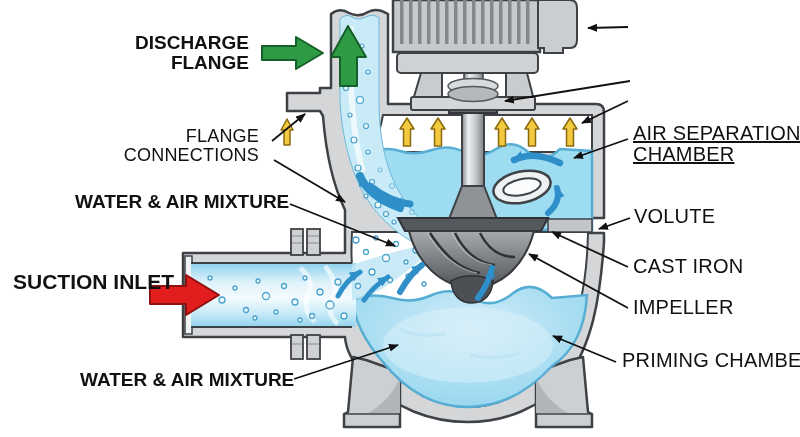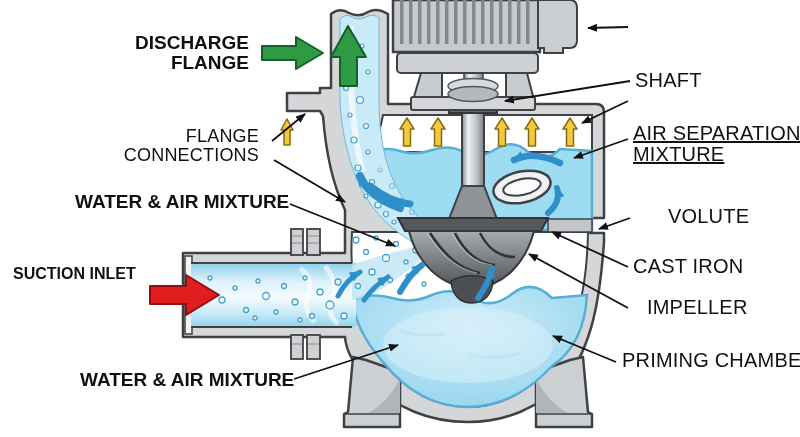--- a/index.html
+++ b/index.html
@@ -276,38 +276,35 @@
   <div>DISCHARGE</div>
   <div>FLANGE</div>
 </div>
 <div class="label reg right-align" style="right:533px;top:127px;font-size:18px;line-height:19px;">
   <div>FLANGE</div>
   <div>CONNECTIONS</div>
 </div>
 <div class="label bold" style="left:75px;top:192px;">
   <span>WATER &amp; AIR MIXTURE</span>
 </div>
-<div class="label bold" style="left:13px;top:264px;font-size:16px;">
+<div class="label bold" style="left:13px;top:272px;font-size:21px;">
   <span>SUCTION INLET</span>
 </div>
 <div class="label bold" style="left:80px;top:370px;">
   <span>WATER &amp; AIR MIXTURE</span>
 </div>
-<div class="label reg" style="left:635px;top:70px;">
-  <span>SHAFT</span>
-</div>
 <div class="label reg" style="left:633px;top:123px;text-decoration:underline;">
   <div>AIR SEPARATION</div>
-  <div>MIXTURE</div>
-</div>
-<div class="label reg" style="left:668px;top:206px;">
+  <div>CHAMBER</div>
+</div>
+<div class="label reg" style="left:634px;top:206px;">
   <span>VOLUTE</span>
 </div>
 <div class="label reg" style="left:633px;top:256px;">
   <span>CAST IRON</span>
 </div>
-<div class="label reg" style="left:633px;top:297px;margin-left:14px;">
+<div class="label reg" style="left:633px;top:297px;">
   <span>IMPELLER</span>
 </div>
 <div class="label reg" style="left:622px;top:350px;">
   <span>PRIMING CHAMBER</span>
 </div>
 </div>
 
 </body></html>

